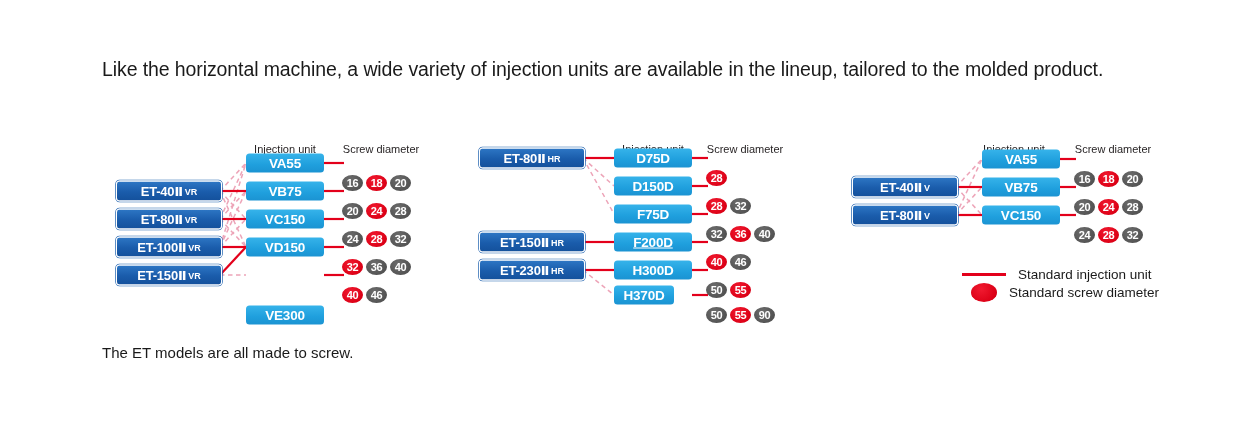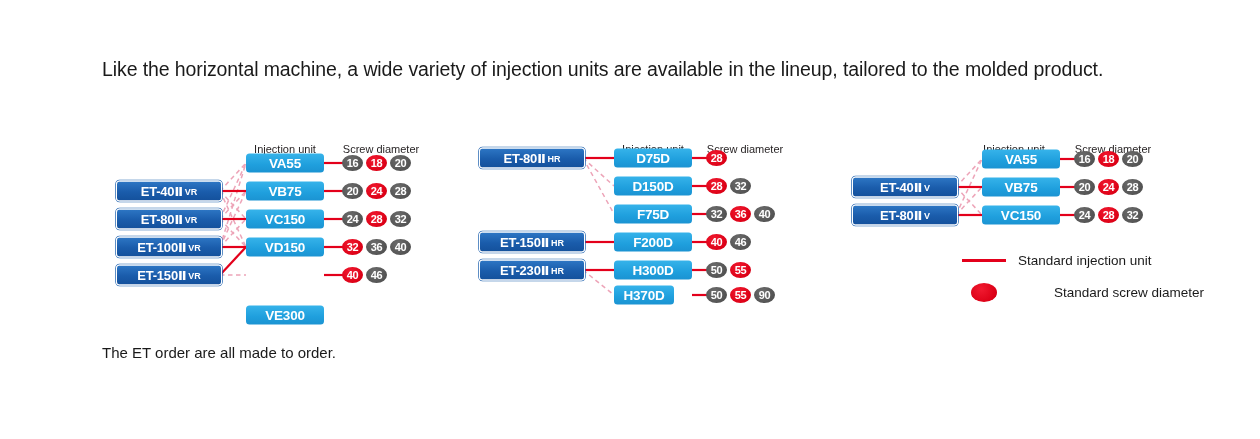--- a/index.html
+++ b/index.html
@@ -51,20 +51,21 @@
     transform:translate(0,-50%);
   }
 
   
   .screw{
     position:absolute;width:21px;height:16px;border-radius:50%;
     color:#ffffff;font-weight:bold;font-size:11px;
     display:flex;align-items:center;justify-content:center;
     letter-spacing:-0.3px;
     transform:translate(0,-50%);
+    margin-top:20px;
   }
   .screw.std{background:#e3001b;
              background:radial-gradient(circle at 40% 32%,#f11a30 0%,#dc0016 70%,#c40013 100%);}
   .screw.opt{background:#5a5a5a;
              background:radial-gradient(circle at 40% 32%,#6d6d6d 0%,#535353 70%,#464646 100%);}
 
   
   .legend-row{position:absolute;display:flex;align-items:center;}
   .legend-line{width:44px;height:2.2px;background:#e3001b;}
   .legend-dot{width:26px;height:19px;border-radius:50%;
@@ -189,21 +190,21 @@
         <span>D150D</span>
       </div>
       <div class="screw std" style="left: 706px; top: 186px;">28</div>
       <div class="screw opt" style="left: 730px; top: 186px;">32</div>
       <div class="unit" style="left: 614px; width: 78px; top: 214px; text-align: center;">
         <span>F75D</span>
       </div>
       <div class="screw opt" style="left: 706px; top: 214px;">32</div>
       <div class="screw std" style="left: 730px; top: 214px;">36</div>
       <div class="screw opt" style="left: 754px; top: 214px;">40</div>
-      <div class="unit" style="left: 614px; width: 78px; top: 242px;">
+      <div class="unit" style="left: 614px; width: 78px; top: 242px; text-decoration: underline;">
         <span>F200D</span>
       </div>
       <div class="screw std" style="left: 706px; top: 242px;">40</div>
       <div class="screw opt" style="left: 730px; top: 242px;">46</div>
       <div class="unit" style="left: 614px; width: 78px; top: 270px;">
         <span>H300D</span>
       </div>
       <div class="screw opt" style="left: 706px; top: 270px;">50</div>
       <div class="screw std" style="left: 730px; top: 270px;">55</div>
       <div class="unit" style="left: 614px; width: 60px; top: 295px;">
@@ -236,22 +237,22 @@
       <div class="screw opt" style="left: 1122px; top: 187px;">28</div>
       <div class="unit" style="left: 982px; width: 78px; top: 215px;">
         <span>VC150</span>
       </div>
       <div class="screw opt" style="left: 1074px; top: 215px;">24</div>
       <div class="screw std" style="left: 1098px; top: 215px;">28</div>
       <div class="screw opt" style="left: 1122px; top: 215px;">32</div>
     </div>
   </div>
 
-<div class="legend-row" style="left:962px;top:253px;">
+<div class="legend-row" style="left:962px;top:267px;">
   <span class="legend-line"></span>
   <span class="legend-text">Standard injection unit</span>
 </div>
-<div class="legend-row" style="left:971px;top:283px;gap:45px;">
+<div class="legend-row" style="left:971px;top:283px;">
   <span class="legend-dot"></span>
   <span class="legend-text">Standard screw diameter</span>
 </div>
 
-<div class="footnote">The ET order are all made to order.</div>
+<div class="footnote">The ET models are all made to screw.</div>
 
 </body></html>

